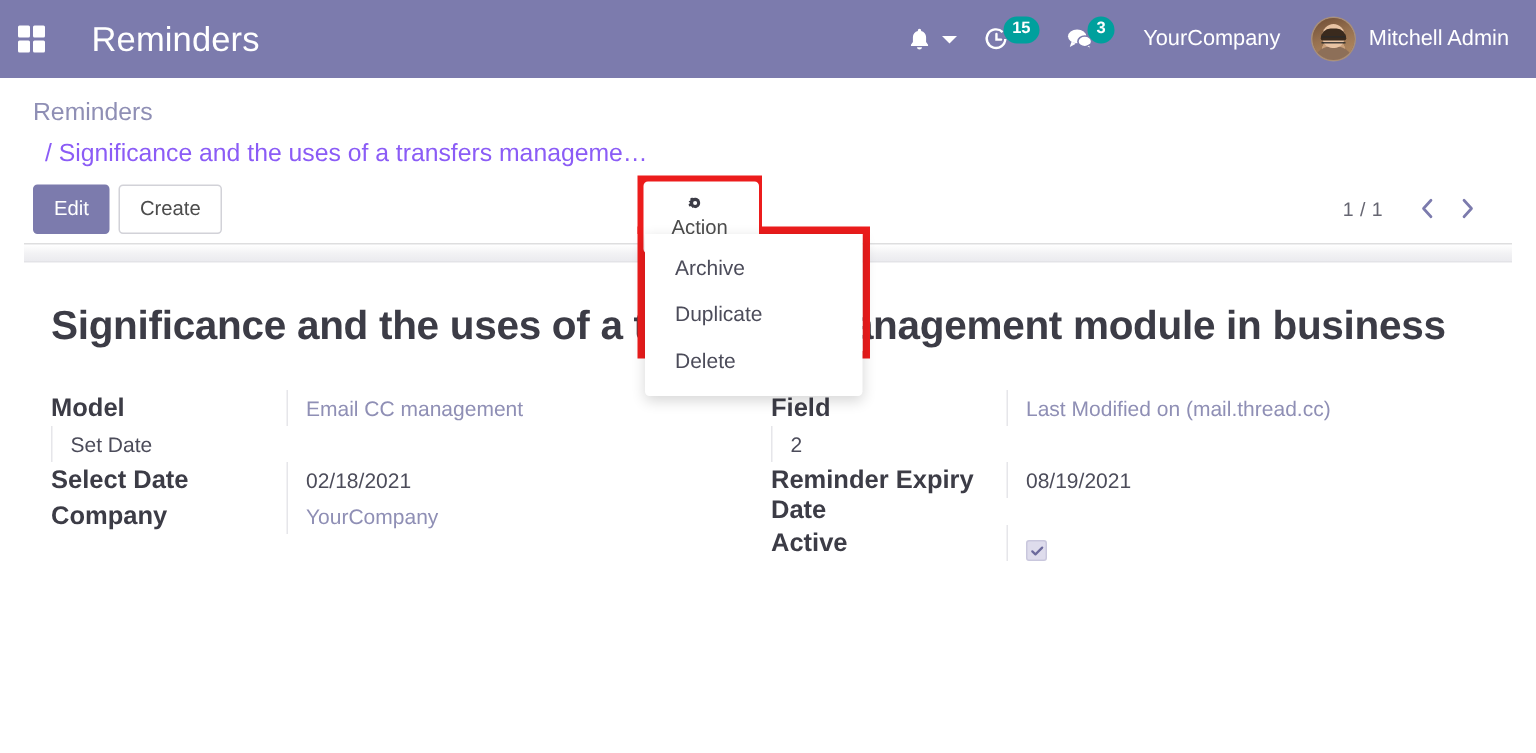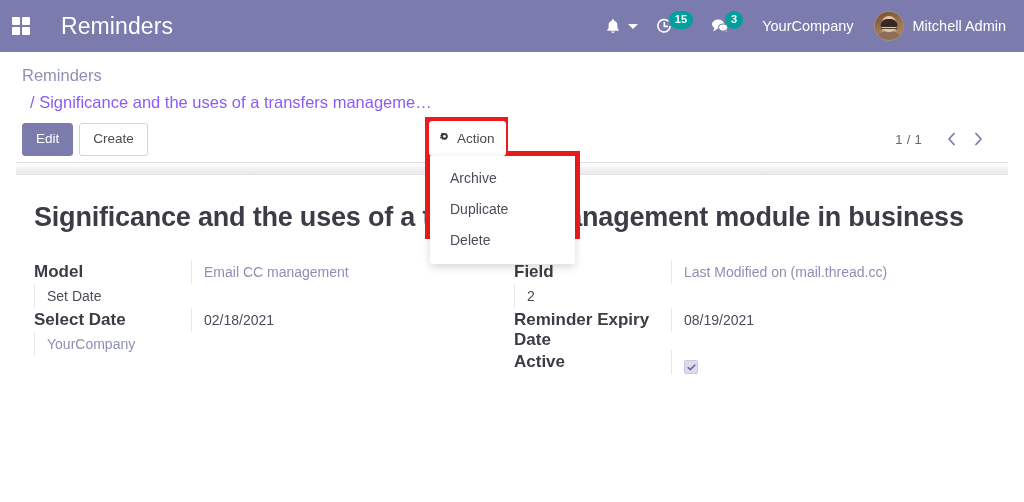--- a/index.html
+++ b/index.html
@@ -258,20 +258,21 @@
     color: #4c4c4c;
     border: 1px solid #ffffff;
     display: flex;
     align-items: center;
     font-size: 13.5px;
     padding: 9px 10px 9px 8px;
     margin: 4px 0 0 4px;
     width: 77px;
     cursor: pointer;
     border-radius: 3px;
+    flex-direction: column;
   }
   .gear-icon { margin-right: 6px; display: flex; align-items: center; }
 
   .action-menu {
     position: absolute;
     left: 5px;
     top: 39px;
     width: 145px;
     background: #ffffff;
     box-shadow: 0 3px 9px rgba(0,0,0,0.16);
@@ -518,20 +519,21 @@
       <div class="field-row">
         <div class="field-value">Set Date</div>
       </div>
 
       <div class="field-row">
         <div class="field-label">Select Date</div>
         <div class="field-value">02/18/2021</div>
       </div>
 
       <div class="field-row">
+        <div class="field-label">Company</div>
         <div class="field-value link">YourCompany</div>
       </div>
 
     </div>
 
     <div class="form-col right">
 
       <div class="field-row">
         <div class="field-label">Field</div>
         <div class="field-value link">Last Modified on (mail.thread.cc)</div>

